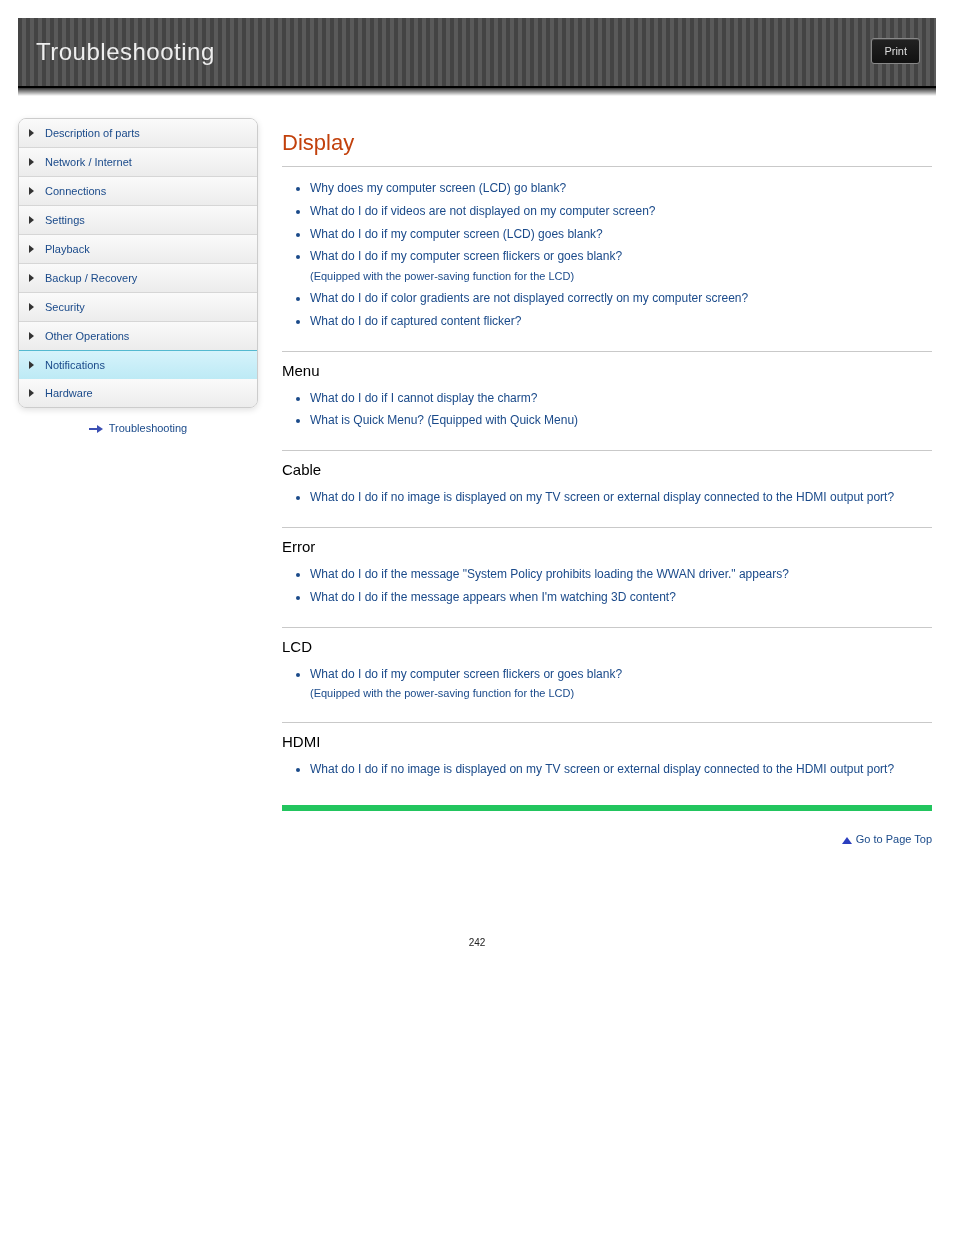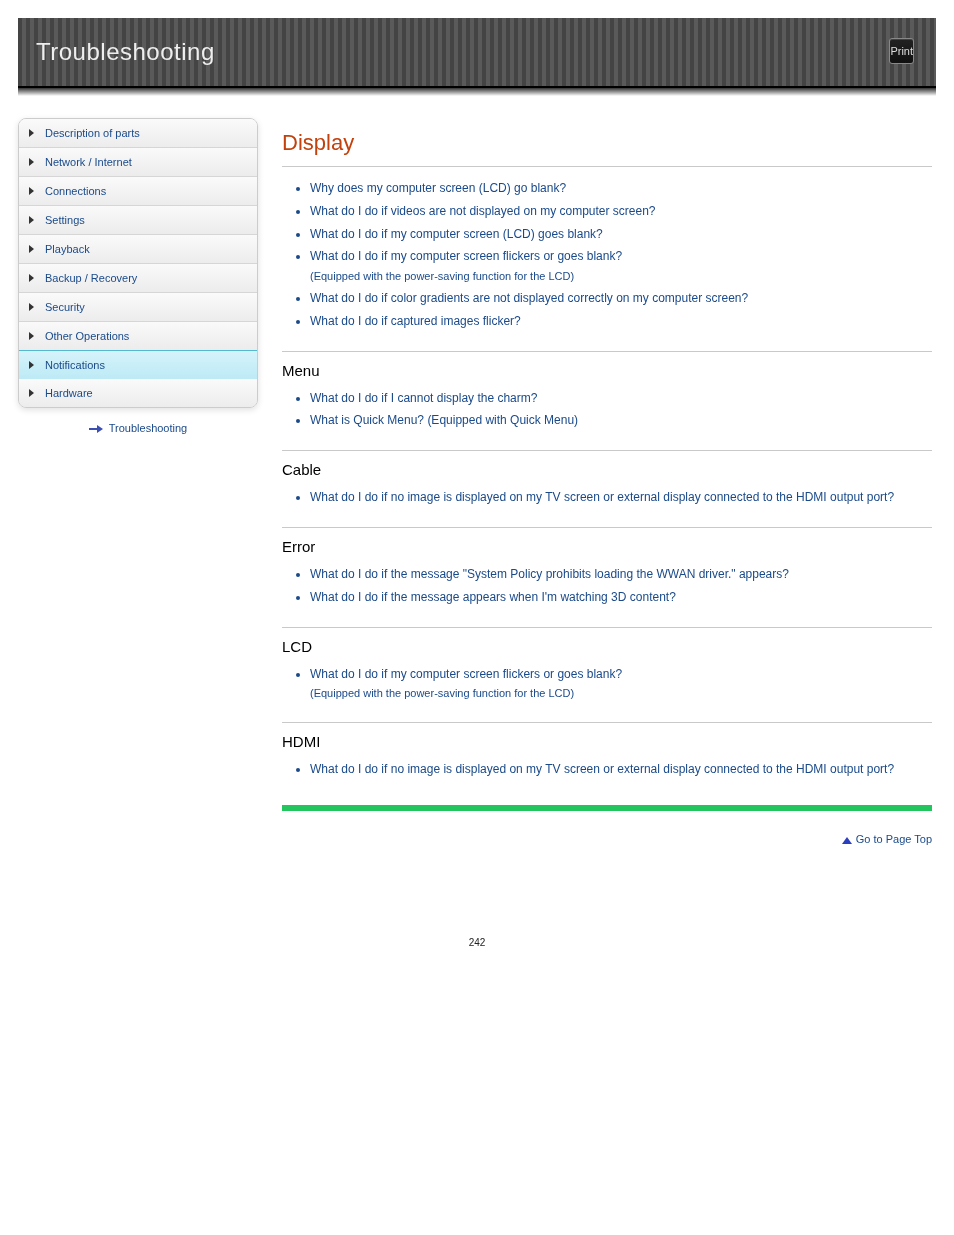--- a/index.html
+++ b/index.html
@@ -11,24 +11,24 @@
     position: relative;
     height: 70px;
   }
   .header-band::after {
     content: "";
     position: absolute; left: 0; right: 0; bottom: -10px; height: 10px;
     background: linear-gradient(#000, rgba(0,0,0,0));
   }
   .header-title { color: #eee; font-size: 24px; font-weight: 300; padding: 20px 0 0 18px; letter-spacing: .5px; }
   .print-btn {
-    position: absolute; right: 22px; top: 20px;
+    position: absolute; right: 16px; top: 20px;
     background: linear-gradient(#222,#111);
     border: 1px solid #888; border-radius: 3px;
-    color: #ddd; font-size: 11px; padding: 6px 0;
+    color: #ddd; font-size: 11px; padding: 6px 12px;
     box-shadow: inset 0 1px 0 rgba(255,255,255,.15);
   }
   .layout { display: flex; gap: 24px; margin-top: 30px; }
   .sidebar { width: 240px; flex: none; }
   .nav-list { list-style: none; border: 1px solid #ccc; border-radius: 8px; overflow: hidden; background: linear-gradient(#fbfbfb,#eee); box-shadow: 0 2px 6px rgba(0,0,0,.12); }
   .nav-item { position: relative; padding: 8px 10px 8px 26px; font-size: 11px; color: #1a4a8a; border-bottom: 1px solid #d6d6d6; cursor: pointer; background: linear-gradient(#fafafa,#ececec); }
   .nav-item:last-child { border-bottom: none; }
   .nav-item .arrow {
     position: absolute; left: 10px; top: 50%; transform: translateY(-50%);
     width: 0; height: 0; border-top: 4px solid transparent; border-bottom: 4px solid transparent; border-left: 5px solid #333;
@@ -90,21 +90,21 @@
     <main class="content">
       <h1 class="page-title">Display</h1>
       <div id="sections">
           <div class="section">
             <ul>
               <li>Why does my computer screen (LCD) go blank?</li>
               <li>What do I do if videos are not displayed on my computer screen?</li>
               <li>What do I do if my computer screen (LCD) goes blank?</li>
               <li>What do I do if my computer screen flickers or goes blank?<span class="sub">(Equipped with the power-saving function for the LCD)</span></li>
               <li>What do I do if color gradients are not displayed correctly on my computer screen?</li>
-              <li>What do I do if captured images flicker?</li>
+              <li>What do I do if captured content flicker?</li>
             </ul>
           </div>
           <div class="section">
             <div class="section-title">Menu</div>
             <ul>
               <li>What do I do if I cannot display the charm?</li>
               <li>What is Quick Menu? (Equipped with Quick Menu)</li>
             </ul>
           </div>
           <div class="section">

